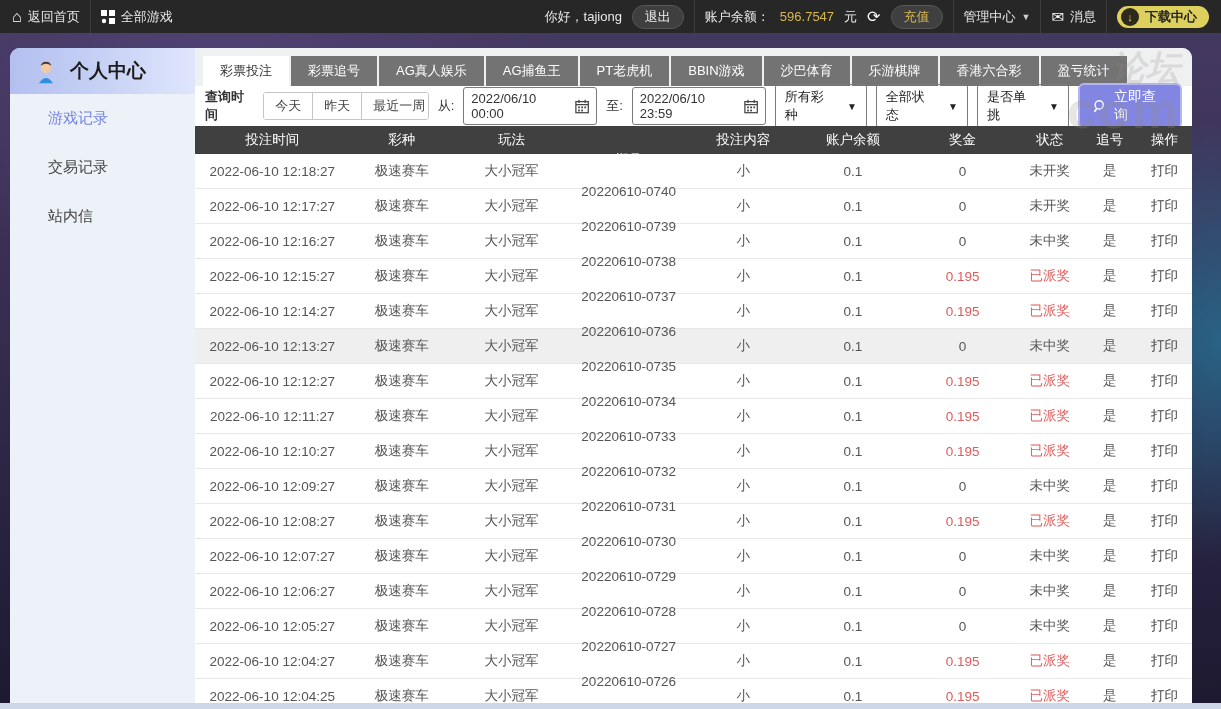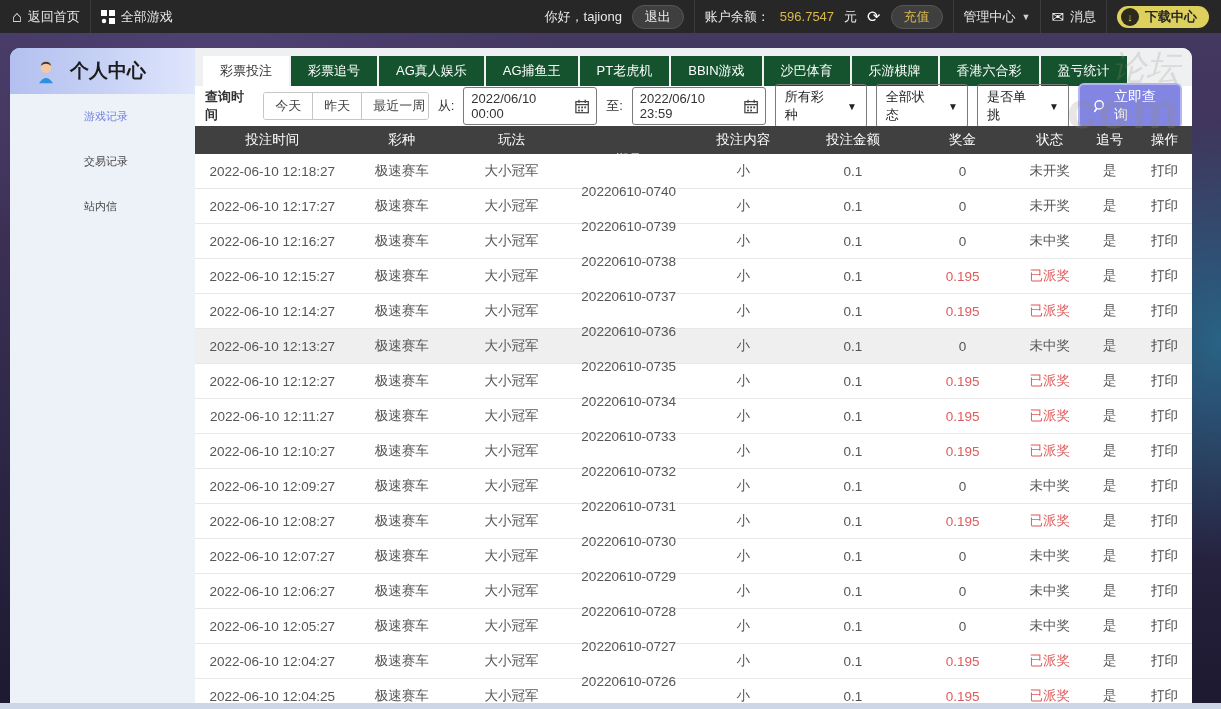--- a/index.html
+++ b/index.html
@@ -33,30 +33,30 @@
   
   .content { position:absolute; top:48px; left:10px; right:29px; bottom:0; display:flex; }
   
   .sidebar { width:185px; background:#edf1f8; border-radius:10px 0 0 0; flex-shrink:0; }
   .sb-head {
     height:46px; display:flex; align-items:center; gap:10px; padding:0 0 0 22px;
     background:linear-gradient(90deg,#b3c0ef 0%,#c9d3f6 55%,#dfe6fc 100%);
     border-radius:10px 0 0 0; color:#1c1c1c; font-size:19px; font-weight:bold;
   }
   .sb-head svg { display:block; }
-  .sb-item { padding:15px 0 15px 38px; font-size:11px; color:#454545; cursor:pointer;margin-left:36px; }
+  .sb-item { padding:15px 0 15px 38px; font-size:15px; color:#454545; cursor:pointer; }
   .sb-item.active { color:#7583e0; }
   
   .panel { flex:1; background:#fff; border-radius:0 10px 0 0; overflow:hidden; position:relative; display:flex; flex-direction:column; }
   .watermark { position:absolute; right:12px; top:2px; text-align:right; color:rgba(150,140,125,.22); pointer-events:none; z-index:3; line-height:1; }
-  .wm1 { font-size:34px; font-weight:normal; font-style:italic; }
+  .wm1 { font-size:34px; font-weight:bold; font-style:italic; }
   .wm2 { font-size:52px; font-weight:bold; letter-spacing:2px; }
   .tabbar { background:#eef0f2; padding:8px 0 0 8px; display:flex; align-items:stretch; height:38px; }
   .tab {
-    background:#14532d; color:#fff; font-size:13px; line-height:30px; padding:0 17px;
+    background:#737373; color:#fff; font-size:13px; line-height:30px; padding:0 17px;
     margin-right:2px; cursor:pointer; white-space:nowrap;
   }
   .tab.active { background:#fff; color:#333; }
   
   .filterbar { display:flex; align-items:center; gap:9px; padding:7px 10px; height:40px; font-size:13px; background:#fff; }
   .f-label { font-weight:bold; color:#333; }
   .quick-group { display:flex; border:1px solid #c6c6c6; border-radius:3px; overflow:hidden; }
   .qbtn { padding:4px 11px; background:#fff; color:#444; border-left:1px solid #c6c6c6; cursor:pointer; white-space:nowrap; }
   .qbtn:first-child { border-left:none; }
   .date-field { display:flex; align-items:center; gap:8px; border:1px solid #7a7a7a; border-radius:3px; padding:3px 7px; color:#333; cursor:text; }
@@ -228,21 +228,21 @@
       </div>
     </div>
 
     <div class="tbl">
       <div class="thead" id="thead">
           <div class="cell c0">投注时间</div>
           <div class="cell c1">彩种</div>
           <div class="cell c2">玩法</div>
           <div class="cell c3">期号</div>
           <div class="cell c4">投注内容</div>
-          <div class="cell c5">投注金额</div>
+          <div class="cell c5">账户余额</div>
           <div class="cell c6">奖金</div>
           <div class="cell c7">状态</div>
           <div class="cell c8">追号</div>
           <div class="cell c9">操作</div>
         </div>
       <div id="tbody">
           <div class="trow">
             <div class="cell c0">2022-06-10 12:18:27</div>
             <div class="cell c1">极速赛车</div>
             <div class="cell c2">大小冠军</div>

